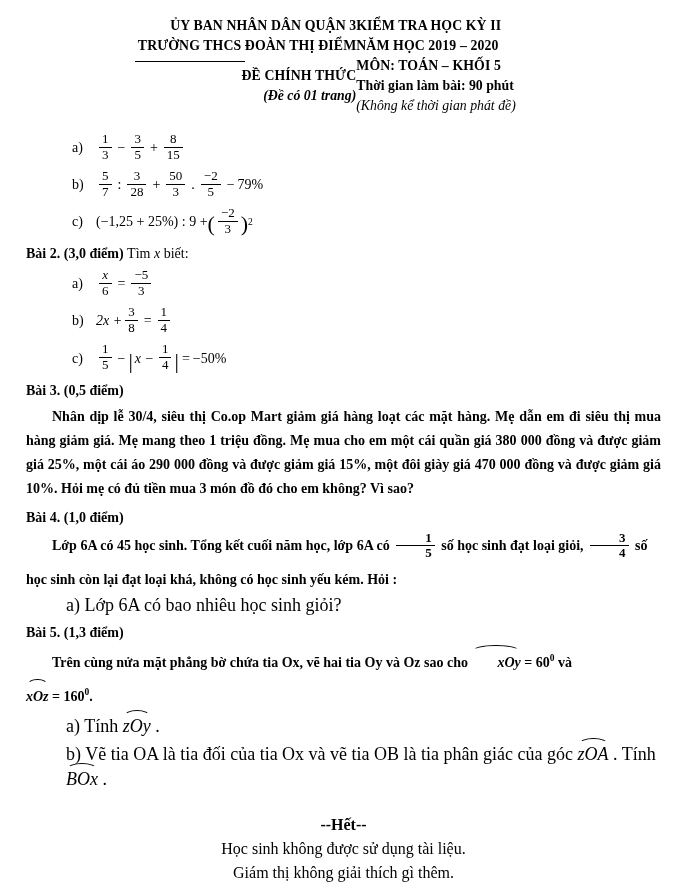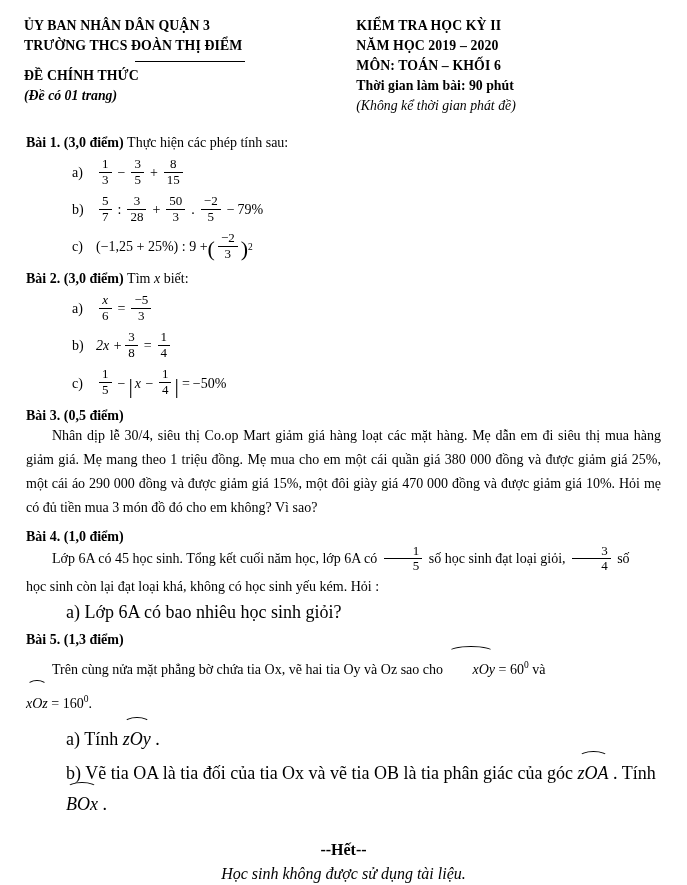--- a/index.html
+++ b/index.html
@@ -25,21 +25,21 @@
 
   
   .header {
     display: flex;
     flex-direction: row;
     padding: 16px 24px 0 24px;
     box-sizing: border-box;
   }
   .hdr-left {
     width: 52%;
-    text-align: left;
+    text-align: right;
   }
   .hdr-right {
     width: 48%;
   }
   .hdr-line {
     font-weight: bold;
     font-size: 13.8px;
     letter-spacing: 0.1px;
     line-height: 1.45;
   }
@@ -73,24 +73,26 @@
     margin: 7px 0 0 46px;
     display: flex;
     align-items: center;
     font-size: 14px;
   }
   .item .lbl {
     margin-right: 8px;
     min-width: 16px;
   }
   .para {
+    margin-top: 6px;
     text-align: justify;
     line-height: 1.72;
     font-size: 14px;
     text-indent: 26px;
+    font-weight: bold;
   }
   .para.noindent { text-indent: 0; }
   .sub-item {
     margin: 3px 0 0 40px;
     font-size: 18px;
   }
 
   
   .frac {
     display: inline-flex;
@@ -126,21 +128,21 @@
   .absbar {
     display: inline-block;
     font-size: 22px;
     line-height: 0;
     position: relative;
     top: 2px;
   }
   .angle {
     display: inline-block;
     position: relative;
-    padding-top: 10px;
+    padding-top: 4px;
     font-style: italic;
   }
   .angle::before {
     content: "";
     position: absolute;
     left: 1px;
     right: 1px;
     top: -2px;
     height: 5px;
     border-top: 1px solid #000;
@@ -150,53 +152,49 @@
   }
 
   
   .footer {
     margin-top: 23px;
     text-align: center;
     font-size: 16px;
     line-height: 1.5;
   }
   .footer .het { font-weight: bold; }
-  .footer .note { font-style: italic; }
+  .footer .note { }
 </style>
 </head>
 <body>
 
 <div class="page">
 
   <div class="header">
     <div class="hdr-left">
       <div class="hdr-line">ỦY BAN NHÂN DÂN QUẬN 3</div>
       <div class="hdr-line">TRƯỜNG THCS ĐOÀN THỊ ĐIỂM</div>
       <div class="rule"></div>
       <div class="hdr-line">ĐỀ CHÍNH THỨC</div>
       <div class="hdr-sub bold italic">(Đề có 01 trang)</div>
     </div>
     <div class="hdr-right">
       <div class="hdr-line">KIỂM TRA HỌC KỲ II</div>
       <div class="hdr-line">NĂM HỌC 2019 – 2020</div>
-      <div class="hdr-line">MÔN: TOÁN – KHỐI 6</div>
+      <div class="hdr-line">MÔN: TOÁN – KHỐI 5</div>
       <div class="hdr-sub">
         <span class="bold">Thời gian làm bài:</span>
         <span class="bold">90 phút</span>
       </div>
       <div class="hdr-sub italic">(Không kể thời gian phát đề)</div>
     </div>
   </div>
 
   <div class="content">
 
-    <div class="prob-title">
-      <span>Bài 1. (3,0 điểm)</span>
-      <span class="normal">Thực hiện các phép tính sau:</span>
-    </div>
 
     <div class="item">
       <span class="lbl">a)</span>
       <span class="frac">
         <span class="num">1</span>
         <span class="den">3</span>
       </span>
       <span class="mop">−</span>
       <span class="frac">
         <span class="num">3</span>

